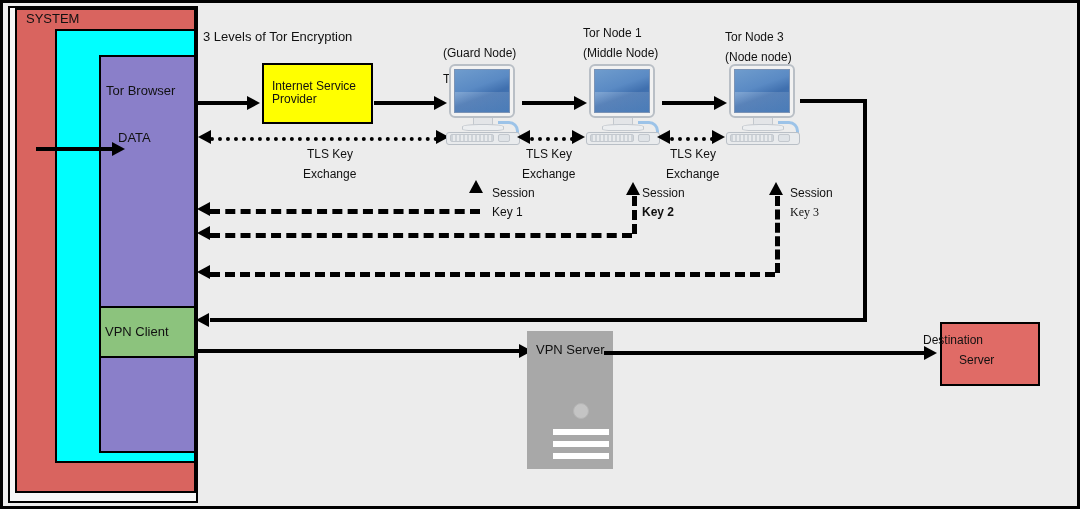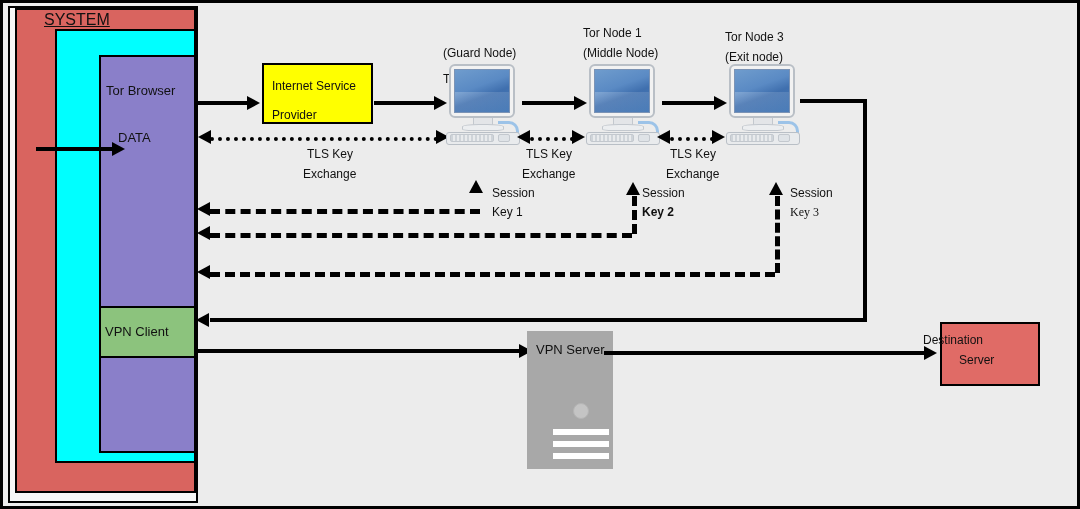--- a/index.html
+++ b/index.html
@@ -99,39 +99,40 @@
 </style>
 </head>
 <body>
 
 <div id="canvas">
   <div id="frame"></div>
 
   <div class="white-panel" style="left:8px;top:6px;width:190px;height:497px;border:2px solid #000;box-sizing:border-box;"></div>
 
   <div class="box" style="left:15px;top:8px;width:181px;height:485px;background:#d9645f;"></div>
-  <div class="lbl sm" style="left:44px;top:11px;font-size:16px;text-decoration:underline;">SYSTEM</div>
+  <div class="lbl sm" style="left:26px;top:11px;font-size:13px;">SYSTEM</div>
 
   <div class="box" style="left:55px;top:29px;width:141px;height:434px;background:#00ffff;"></div>
 
   <div class="box" style="left:99px;top:55px;width:97px;height:398px;background:#8a7fc9;"></div>
 
   <div class="lbl md" style="left:106px;top:83px;">Tor Browser</div>
   <div class="lbl md" style="left:118px;top:130px;">DATA</div>
 
   <div class="line" style="left:36px;top:147px;width:78px;height:4px;"></div>
   <div class="arrow-r" style="left:112px;top:142px;"></div>
 
   <div class="box" style="left:99px;top:306px;width:97px;height:52px;background:#8cc37d;"></div>
   <div class="lbl md" style="left:105px;top:324px;">VPN Client</div>
 
+  <div class="lbl md" style="left:203px;top:29px;">3 Levels of Tor Encryption</div>
 
   <div class="box" style="left:262px;top:63px;width:111px;height:61px;background:#ffff00;"></div>
   <div class="lbl sm" style="left:272px;top:79px;">Internet Service</div>
-  <div class="lbl sm" style="left:272px;top:108px;">Provider</div>
+  <div class="lbl sm" style="left:272px;top:92px;">Provider</div>
 
   <div class="line" style="left:197px;top:101px;width:52px;height:4px;"></div>
   <div class="arrow-r" style="left:247px;top:96px;"></div>
 
   <div class="line" style="left:374px;top:101px;width:62px;height:4px;"></div>
   <div class="arrow-r" style="left:434px;top:96px;"></div>
 
   <div class="arrow-l" style="left:198px;top:130px;"></div>
   <div class="dot-line" style="left:210px;top:137px;width:228px;"></div>
   <div class="arrow-r" style="left:436px;top:130px;"></div>
@@ -176,21 +177,21 @@
   <div class="line" style="left:662px;top:101px;width:54px;height:4px;"></div>
   <div class="arrow-r" style="left:714px;top:96px;"></div>
 
   <div class="arrow-l" style="left:657px;top:130px;"></div>
   <div class="dot-line" style="left:670px;top:137px;width:44px;"></div>
   <div class="arrow-r" style="left:712px;top:130px;"></div>
   <div class="lbl sm" style="left:670px;top:147px;">TLS Key</div>
   <div class="lbl sm" style="left:666px;top:167px;">Exchange</div>
 
   <div class="lbl sm" style="left:725px;top:30px;">Tor Node 3</div>
-  <div class="lbl sm" style="left:725px;top:50px;">(Exit node)</div>
+  <div class="lbl sm" style="left:725px;top:50px;">(Node node)</div>
   <div class="pc" style="left:726px;top:64px;">
     <div class="bezel"></div>
       <div class="screen"></div>
       <div class="neck"></div>
     <div class="stand"></div>
       <div class="cable"></div>
     <div class="kbd"></div>
       <div class="keys"></div>
       <div class="pad"></div>
   </div>

